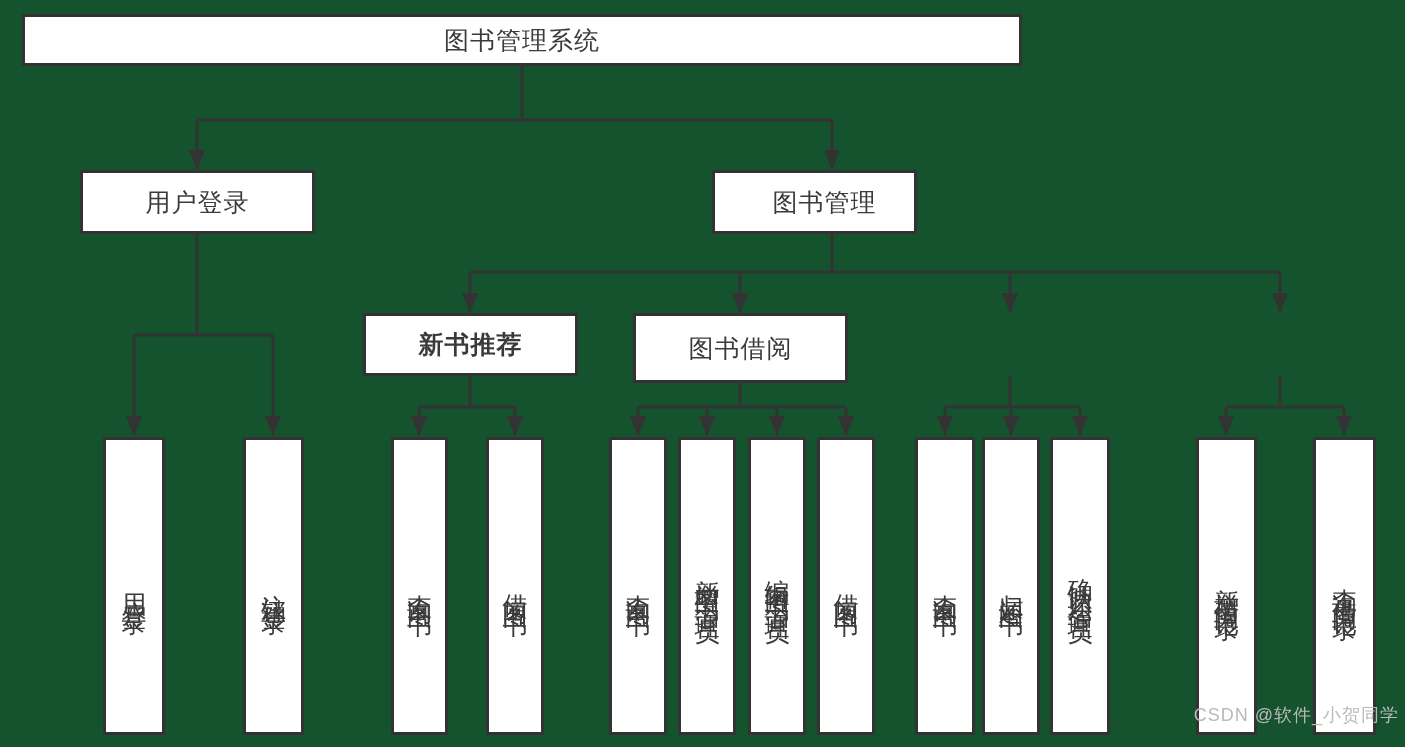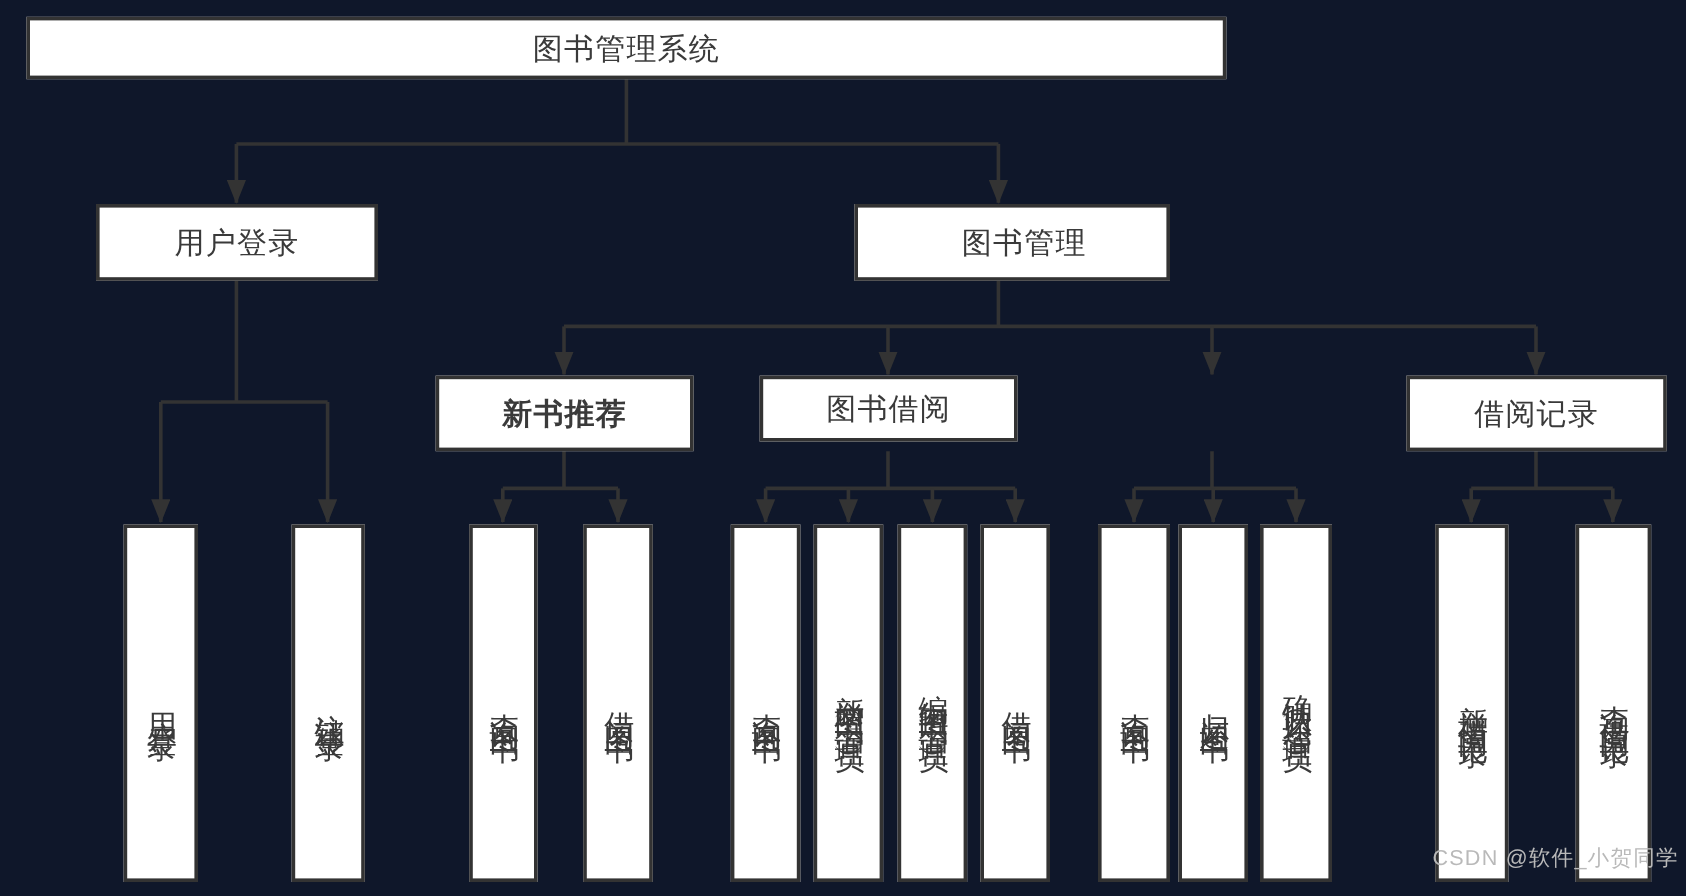--- a/index.html
+++ b/index.html
@@ -1,17 +1,17 @@
 <!DOCTYPE html>
 <html><head>
 <meta charset="utf-8">
 <style>
   html,body{margin:0;padding:0;background:#ffffff;}
   .canvas{
-    position:relative;width:1405px;height:747px;background:#0f172a;
+    position:relative;width:1405px;height:747px;background:#14532d;
     font-family:"Liberation Sans","DejaVu Sans",sans-serif;color:#3a3a3a;overflow:hidden;
   }
   svg.wires{position:absolute;left:0;top:0;z-index:0;}
   .hbox{
     position:absolute;box-sizing:border-box;border:3px solid #333333;background:#ffffff;
     display:flex;align-items:center;justify-content:center;
     font-size:25px;letter-spacing:1px;z-index:1;white-space:nowrap;
   }
   .vbox{
     position:absolute;box-sizing:border-box;border:3px solid #333333;background:#ffffff;
@@ -69,32 +69,29 @@
     </g>
   </svg>
 
   <div class="hbox" style="left:22px;top:14px;width:1000px;height:52px;">
     <span>图书管理系统</span>
   </div>
 
   <div class="hbox" style="left:80px;top:170px;width:235px;height:64px;">
     <span>用户登录</span>
   </div>
-  <div class="hbox" style="left:712px;top:170px;width:263px;height:64px;padding-left:20px;">
+  <div class="hbox" style="left:712px;top:170px;width:205px;height:64px;padding-left:20px;">
     <span>图书管理</span>
   </div>
 
   <div class="hbox" style="left:363px;top:313px;width:215px;height:63px;font-weight:bold;">
     <span>新书推荐</span>
   </div>
-  <div class="hbox" style="left:633px;top:313px;width:215px;height:55px;">
+  <div class="hbox" style="left:633px;top:313px;width:215px;height:70px;">
     <span>图书借阅</span>
-  </div>
-  <div class="hbox" style="left:1172px;top:313px;width:217px;height:63px;">
-    <span>借阅记录</span>
   </div>
 
   <div class="vbox" style="left:103px;top:437px;width:62px;height:298px;">
     <span class="vtext">用户登录</span>
   </div>
   <div class="vbox" style="left:243px;top:437px;width:61px;height:298px;">
     <span class="vtext">注销登录</span>
   </div>
 
   <div class="vbox" style="left:391px;top:437px;width:57px;height:298px;">

